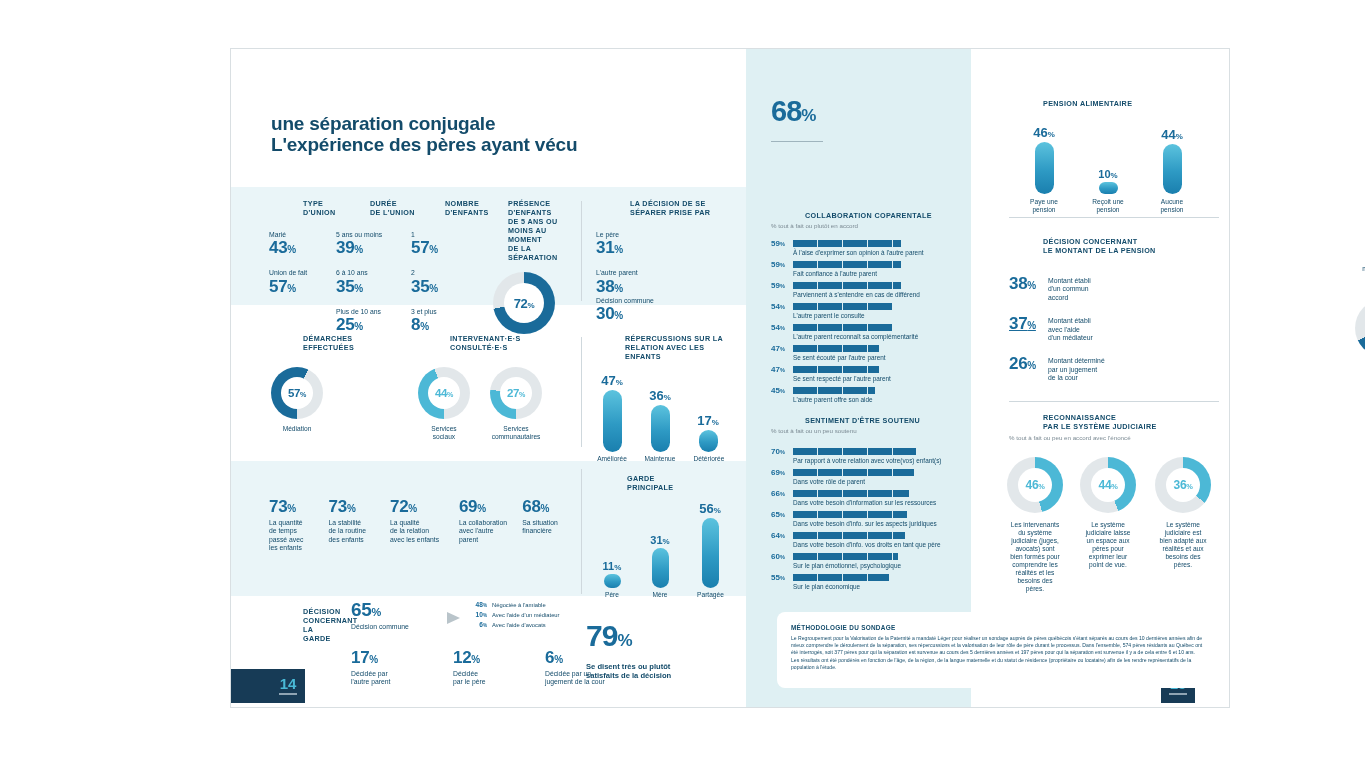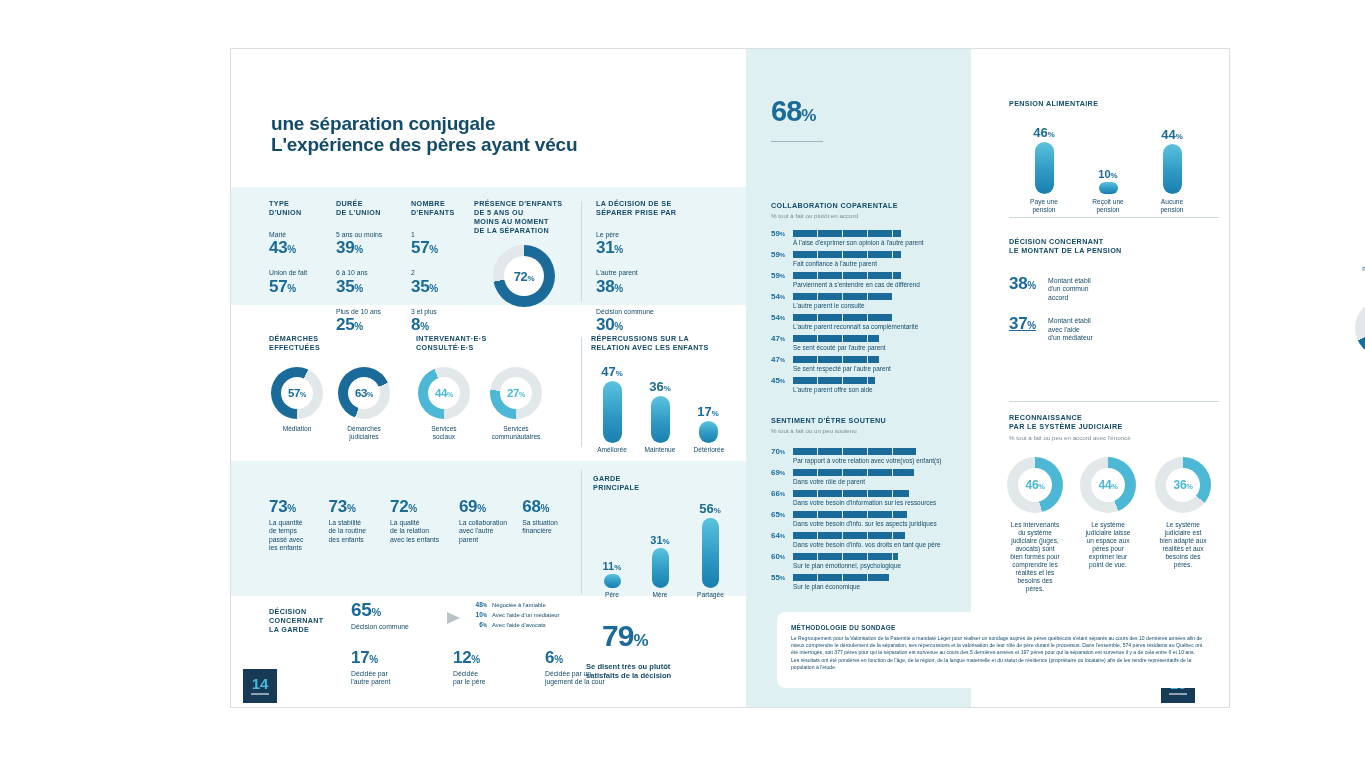--- a/index.html
+++ b/index.html
@@ -3,21 +3,21 @@
 <meta charset="utf-8">
 <style>
   html,body{margin:0;padding:0;background:#ffffff;}
   body{width:1365px;height:760px;font-family:"Liberation Sans",sans-serif;-webkit-font-smoothing:antialiased;}
   .spread{position:absolute;left:230px;top:48px;width:1000px;height:660px;background:#ffffff;border:1px solid #d9dfe2;box-sizing:border-box;}
   .col-mid{position:absolute;left:515px;top:0;width:225px;height:658px;background:#dff0f3;}
   .tint{position:absolute;background:#eaf5f8;}
   
   .eyebrow{color:#3aa8c8;font-size:11.5px;font-weight:bold;letter-spacing:.55px;}
   .headline{color:#134b6a;font-size:19px;font-weight:bold;line-height:21px;letter-spacing:-.2px;}
-  .sect-title{color:#134b6a;font-size:7.2px;font-weight:bold;letter-spacing:.35px;line-height:9px;text-transform:uppercase;}
+  .sect-title{color:#134b6a;font-size:7.2px;font-weight:bold;letter-spacing:.35px;line-height:9px;text-transform:uppercase;margin-left:34px;}
   .sub-note{color:#7b8a93;font-size:6.2px;line-height:8px;}
   .lbl{color:#134b6a;font-size:6.8px;line-height:8.4px;}
   .big{color:#1a6b9a;font-size:17px;font-weight:bold;line-height:17px;letter-spacing:-.3px;}
   .big .pc{font-size:10px;}
   .num-sm{color:#1a6b9a;font-size:13px;font-weight:bold;}
   .num-sm .pc{font-size:8px;}
   .cap{color:#134b6a;font-size:6.6px;line-height:8px;text-align:center;}
   
   .donut{position:relative;border-radius:50%;}
   .donut .hole{position:absolute;border-radius:50%;background:#ffffff;display:flex;align-items:center;justify-content:center;}
@@ -125,46 +125,37 @@
     <div class="sect-title" style="white-space:pre-line;">LA DÉCISION DE SE
 SÉPARER PRISE PAR</div>
     <div style="margin-top:14px;">
       <div class="lbl">Le père</div>
       <div class="big"><span>31</span><span class="pc">%</span></div>
     </div>
     <div style="margin-top:11px;">
       <div class="lbl">L'autre parent</div>
       <div class="big"><span>38</span><span class="pc">%</span></div>
     </div>
-    <div style="margin-top:11px;">
+    <div style="">
       <div class="lbl">Décision commune</div>
       <div class="big"><span>30</span><span class="pc">%</span></div>
     </div>
   </div>
 
   <div style="position:absolute;left:38px;top:285px;">
     <div class="sect-title" style="white-space:pre-line;">DÉMARCHES
 EFFECTUÉES</div>
   </div>
   <div style="position:absolute;left:38px;top:318px;width:56px;">
     <div class="donut" style="width:52px;height:52px;margin:0 auto;background:conic-gradient(from 180deg,#1a6b9a 0 57%, #e2e7ea 57% 100%);">
       <div class="hole" style="inset:10px;">
           <span class="dval" style="font-size:11.5px;">57<span class="pc">%</span></span>
         </div>
     </div>
     <div class="cap" style="margin-top:6px;white-space:pre-line;">Médiation</div>
-  </div>
-  <div style="position:absolute;left:103px;top:318px;width:60px;">
-    <div class="donut" style="width:52px;height:52px;margin:0 auto;background:conic-gradient(from 200deg,#1a6b9a 0 63%, #e2e7ea 63% 100%);">
-      <div class="hole" style="inset:10px;">
-          <span class="dval" style="font-size:11.5px;">63<span class="pc">%</span></span>
-        </div>
-    </div>
-    <div class="cap" style="margin-top:6px;white-space:pre-line;">Démarches
-judiciaires</div>
   </div>
 
   <div style="position:absolute;left:185px;top:285px;">
     <div class="sect-title" style="white-space:pre-line;">INTERVENANT·E·S
 CONSULTÉ·E·S</div>
   </div>
   <div style="position:absolute;left:184px;top:318px;width:58px;">
     <div class="donut" style="width:52px;height:52px;margin:0 auto;background:conic-gradient(from 180deg,#4cb8d6 0 44%, #e2e7ea 44% 100%);">
       <div class="hole" style="inset:10px;">
           <span class="dval" style="font-size:11.5px;color:#4cb8d6;">44<span class="pc">%</span></span>
@@ -309,31 +300,31 @@
 par le père</div>
     </div>
     <div style="width:80px;">
       <div class="big"><span>6</span><span class="pc">%</span></div>
       <div class="lbl" style="white-space:pre-line;margin-top:2px;">Décidée par un
 jugement de la cour</div>
     </div>
   </div>
 
   <div style="position:absolute;left:355px;top:572px;width:135px;">
-    <div style="color:#1a6b9a;font-size:30px;font-weight:bold;line-height:30px;letter-spacing:-1px;margin-left:16px;"><span>79</span><span style="font-size:17px;">%</span></div>
+    <div style="color:#1a6b9a;font-size:30px;font-weight:bold;line-height:30px;letter-spacing:-1px;"><span>79</span><span style="font-size:17px;">%</span></div>
     <div class="lbl" style="white-space:pre-line;margin-top:6px;font-size:7.6px;line-height:9.4px;font-weight:bold;">Se disent très ou plutôt
 satisfaits de la décision</div>
   </div>
 
   <div style="position:absolute;left:540px;top:48px;width:180px;">
     <div style="color:#1a6b9a;font-size:29px;font-weight:bold;line-height:29px;letter-spacing:-1px;"><span>68</span><span style="font-size:17px;">%</span></div>
     <div style="width:52px;height:1px;background:#9fb4bd;margin-top:11px;"></div>
   </div>
 
-  <div style="position:absolute;left:540px;top:152px;width:200px;">
+  <div style="position:absolute;left:540px;top:162px;width:200px;">
     <div class="sect-title">COLLABORATION COPARENTALE</div>
     <div class="sub-note" style="margin-top:2px;">% tout à fait ou plutôt en accord</div>
     <div style="margin-top:9px;">
       <div>
         <div style="display:flex;align-items:center;gap:5px;">
             <span class="hpct" style="width:17px;">59<span class="pc">%</span></span>
             <span class="hbar" style="width:108px;">
               <span class="ticks"></span>
             </span>
           </div>
@@ -510,20 +501,26 @@
       <div class="big" style="width:34px;"><span>38</span><span class="pc">%</span></div>
       <div class="lbl" style="white-space:pre-line;padding-top:2px;">Montant établi
 d'un commun
 accord</div>
     </div>
     <div style="display:flex;gap:5px;margin-top:13px;">
       <div class="big" style="width:34px;text-decoration:underline;"><span>37</span><span class="pc">%</span></div>
       <div class="lbl" style="white-space:pre-line;padding-top:2px;">Montant établi
 avec l'aide
 d'un médiateur</div>
+    </div>
+    <div style="display:flex;gap:5px;margin-top:13px;">
+      <div class="big" style="width:34px;"><span>26</span><span class="pc">%</span></div>
+      <div class="lbl" style="white-space:pre-line;padding-top:2px;">Montant déterminé
+par un jugement
+de la cour</div>
     </div>
   </div>
 
   <div style="position:absolute;left:1105px;top:208px;width:96px;">
     <div class="cap" style="font-size:6.8px;line-height:8.4px;white-space:pre-line;">Trouvent le
 montant tout à
 fait ou plutôt
 juste</div>
     <div class="donut" style="width:58px;height:58px;margin:8px auto 0;background:conic-gradient(#1a6b9a 0 68%, #e2e7ea 68% 100%);">
       
@@ -574,21 +571,21 @@
         </div>
     </div>
     <div class="cap" style="margin-top:8px;white-space:pre-line;">Le système
 judiciaire est
 bien adapté aux
 réalités et aux
 besoins des
 pères.</div>
   </div>
 
-  <div class="pagebox" style="left:12px;top:620px;">
+  <div class="pagebox" style="left:0px;top:620px;padding-left:40px;">
     <span class="n">14</span>
     <span class="rule"></span>
   </div>
   <div class="pagebox" style="left:930px;top:620px;">
     <span class="n">15</span>
     <span class="rule"></span>
   </div>
 </div>
 
 <div class="method" style="padding:12px 14px;box-sizing:border-box;">

